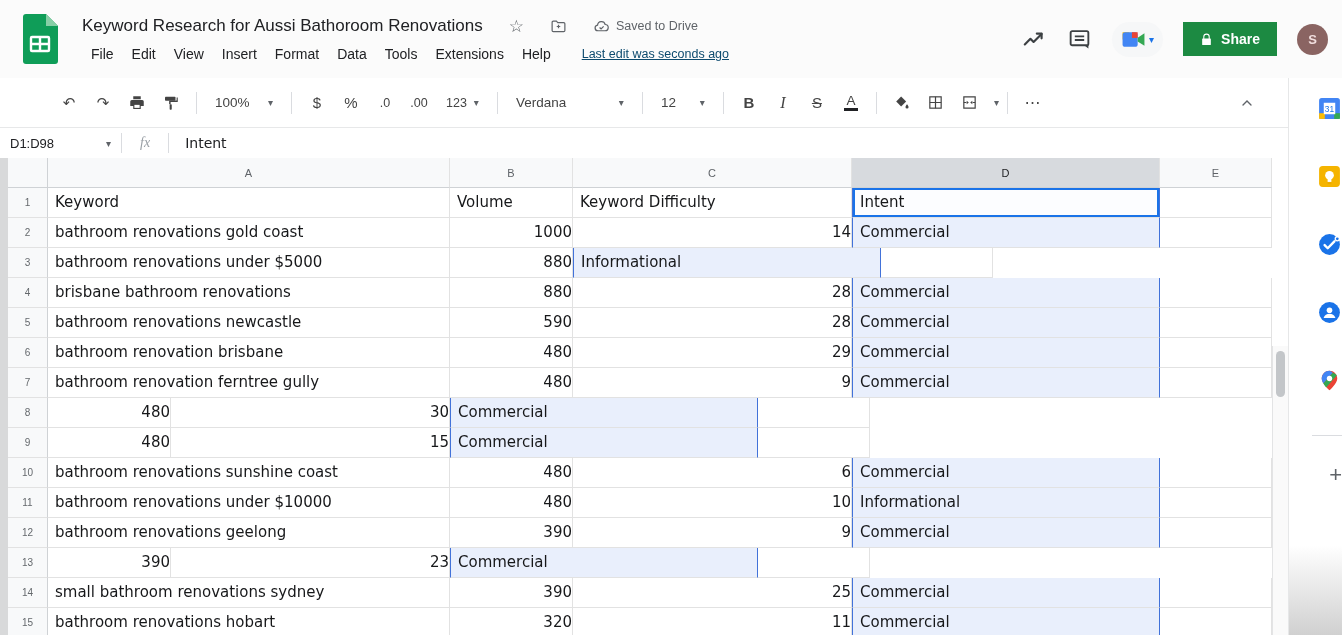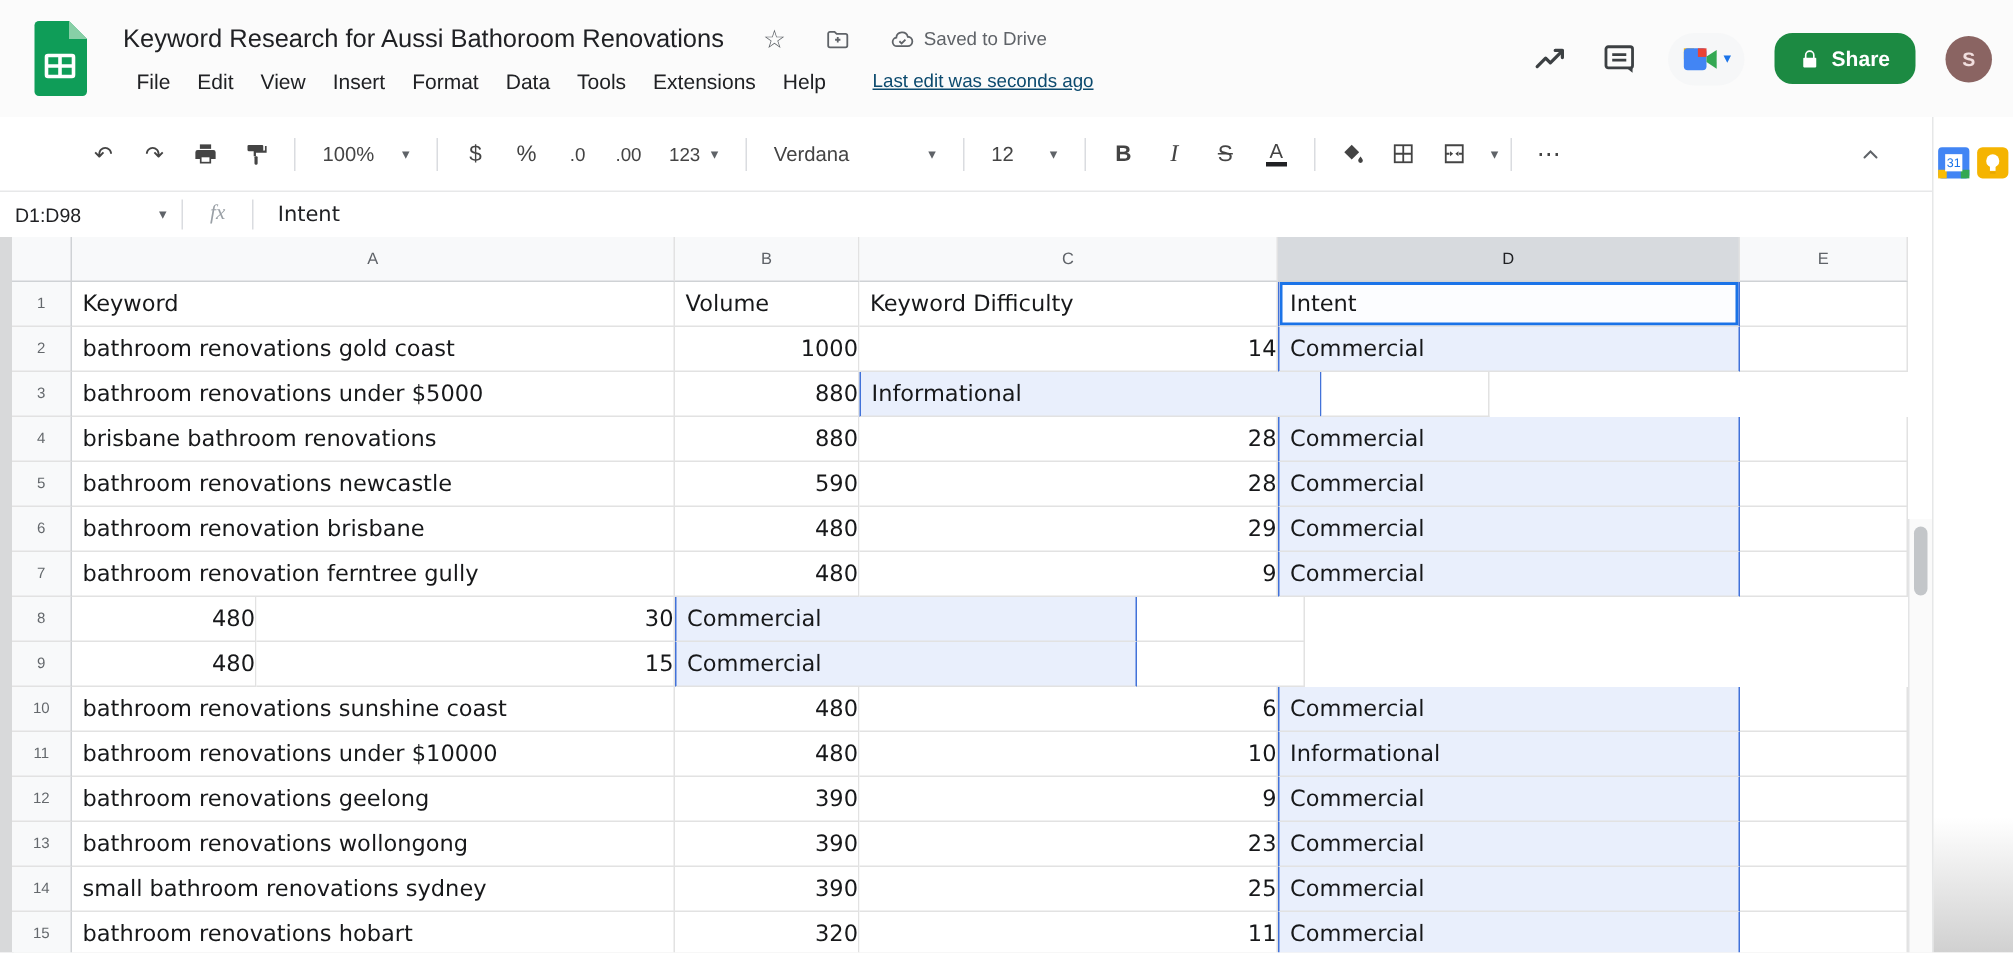--- a/index.html
+++ b/index.html
@@ -15,21 +15,21 @@
   .tb-ico{display:flex;align-items:center;justify-content:center;color:#5f6368;}
   .star{font-size:17px;line-height:1;}
   .saved{display:flex;align-items:center;gap:6px;color:#5f6368;font-size:12.5px;white-space:nowrap;}
   .menu-row{display:flex;align-items:center;height:24px;}
   .menu-item{font-size:14px;color:#202124;padding:2px 9px;border-radius:4px;cursor:default;white-space:nowrap;}
   .last-edit{font-size:12.5px;color:#0c4a6e;text-decoration:underline;margin-left:22px;white-space:nowrap;}
   .header-right{margin-left:auto;display:flex;align-items:center;gap:20px;padding-right:14px;}
   .meet-pill{display:flex;align-items:center;gap:3px;background:#f6f7f8;border-radius:18px;padding:5px 9px;}
   .meet-caret{color:#1a73e8;font-size:10px;}
   .share-btn{display:flex;align-items:center;gap:8px;background:var(--green);color:#fff;
-             font-size:14px;font-weight:bold;border:none;border-radius:12px;padding:9px 17px;cursor:pointer;}
+             font-size:14px;font-weight:bold;border:none;border-radius:0;padding:9px 17px;cursor:pointer;}
   .avatar{width:31px;height:31px;border-radius:50%;background:var(--avatar);color:#f1dede;
           display:flex;align-items:center;justify-content:center;font-size:13px;font-weight:bold;}
 
   
   .toolbar{position:absolute;top:78px;left:0;width:1288px;height:50px;background:#fff;
            border-bottom:1px solid #e7e8e9;display:flex;align-items:center;padding-left:52px;box-sizing:border-box;}
   .tbtn{min-width:26px;height:26px;display:flex;align-items:center;justify-content:center;
         margin:0 4px;border-radius:4px;color:#444;font-size:15px;cursor:default;white-space:nowrap;}
   .tdiv{width:1px;height:22px;background:#dadce0;margin:0 8px;flex:none;}
   .tsel{display:flex;align-items:center;justify-content:space-between;color:#444;font-size:13.5px;
@@ -73,21 +73,21 @@
   .sel{background:var(--selfill);border-left:1px solid var(--selborder);border-right:1px solid var(--selborder);}
   .active-cell{background:#fcfdff;box-shadow:inset 0 0 0 2px var(--blue);}
 
   
   .vscroll{position:absolute;left:1272px;top:188px;width:16px;height:447px;background:#fafafa;
            border-left:1px solid #e3e4e5;box-sizing:border-box;}
   .vthumb{position:absolute;left:3px;top:5px;width:9px;height:46px;border-radius:5px;background:#c3c6c9;}
 
   
   .appbar{position:absolute;left:1288px;top:78px;right:0;bottom:0;background:#fff;border-left:1px solid #e6e7e8;
-          display:flex;flex-direction:row;align-items:flex-start;padding-top:17px;box-sizing:border-box;}
+          display:flex;flex-direction:column;align-items:flex-end;padding-top:17px;box-sizing:border-box;}
   .appicon{width:26px;height:26px;margin-bottom:42px;flex:none;display:flex;align-items:center;justify-content:center;}
   .appdiv{width:30px;height:1px;background:#dadce0;margin-bottom:28px;}
   .plus{font-size:22px;color:#5f6368;line-height:1;}
   .appbar::after{content:"";position:absolute;left:0;right:0;bottom:0;height:90px;
                  background:linear-gradient(to bottom,rgba(216,216,216,0) 0%,rgba(200,200,200,.85) 100%);}
 </style>
 </head>
 <body>
 
 <div id="app">
@@ -360,21 +360,20 @@
           <div class="row">
             <div class="cell rowhdr w-rh">12</div>
             <div class="cell txt w-a">bathroom renovations geelong</div>
             <div class="cell num w-b">390</div>
             <div class="cell num w-c">9</div>
             <div class="cell txt w-d sel">Commercial</div>
             <div class="cell w-e"></div>
           </div>
           <div class="row">
             <div class="cell rowhdr w-rh">13</div>
-            <div class="cell txt w-a">bathroom renovations wollongong</div>
             <div class="cell num w-b">390</div>
             <div class="cell num w-c">23</div>
             <div class="cell txt w-d sel">Commercial</div>
             <div class="cell w-e"></div>
           </div>
           <div class="row">
             <div class="cell rowhdr w-rh">14</div>
             <div class="cell txt w-a">small bathroom renovations sydney</div>
             <div class="cell num w-b">390</div>
             <div class="cell num w-c">25</div>

